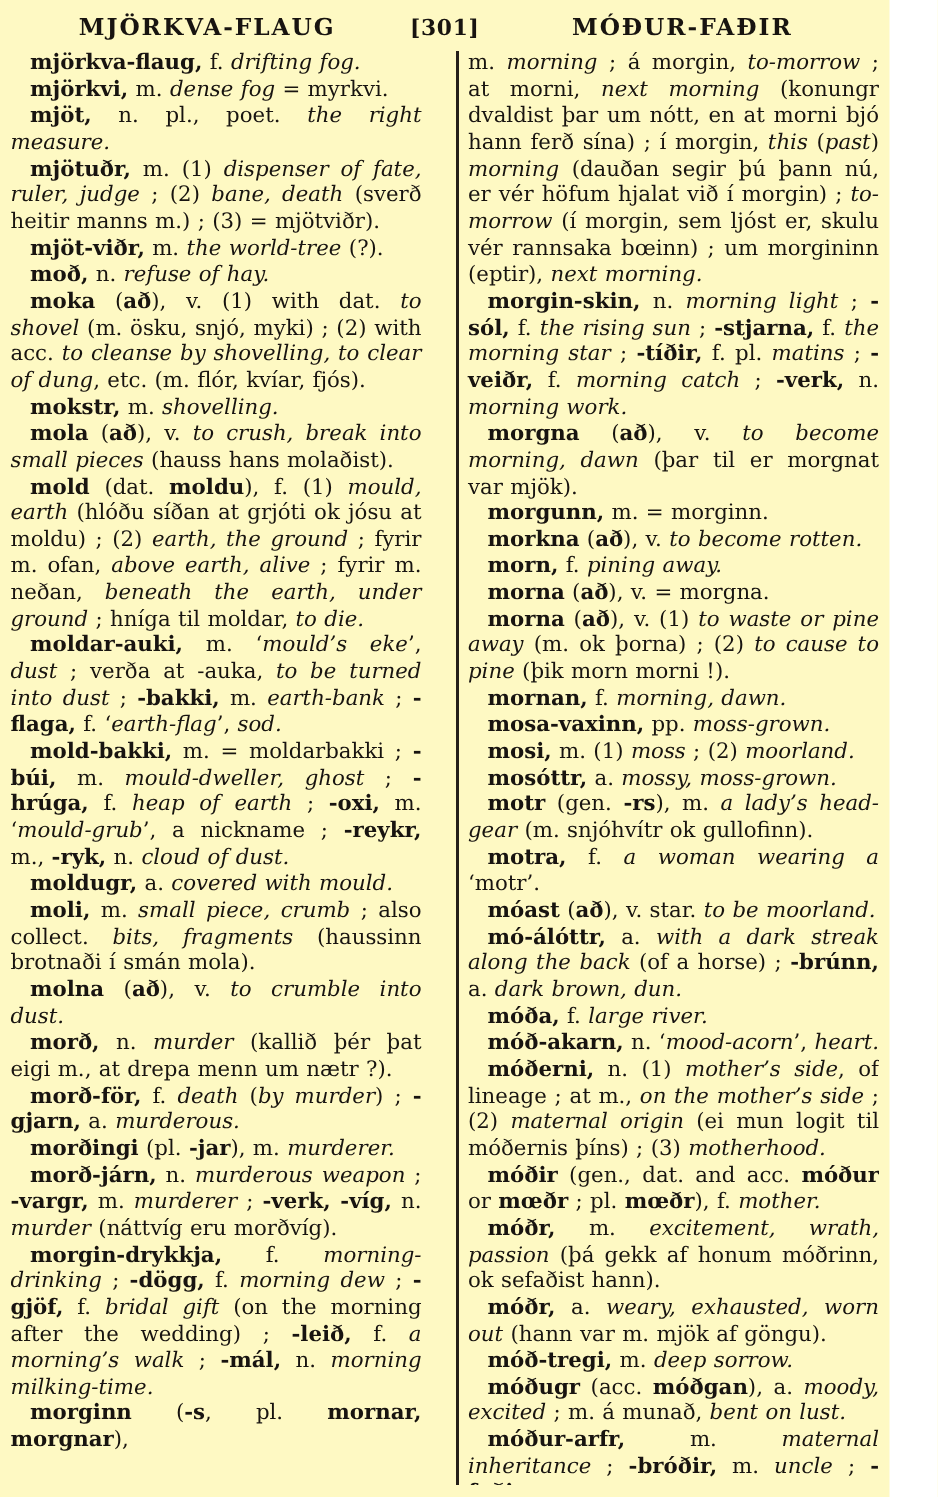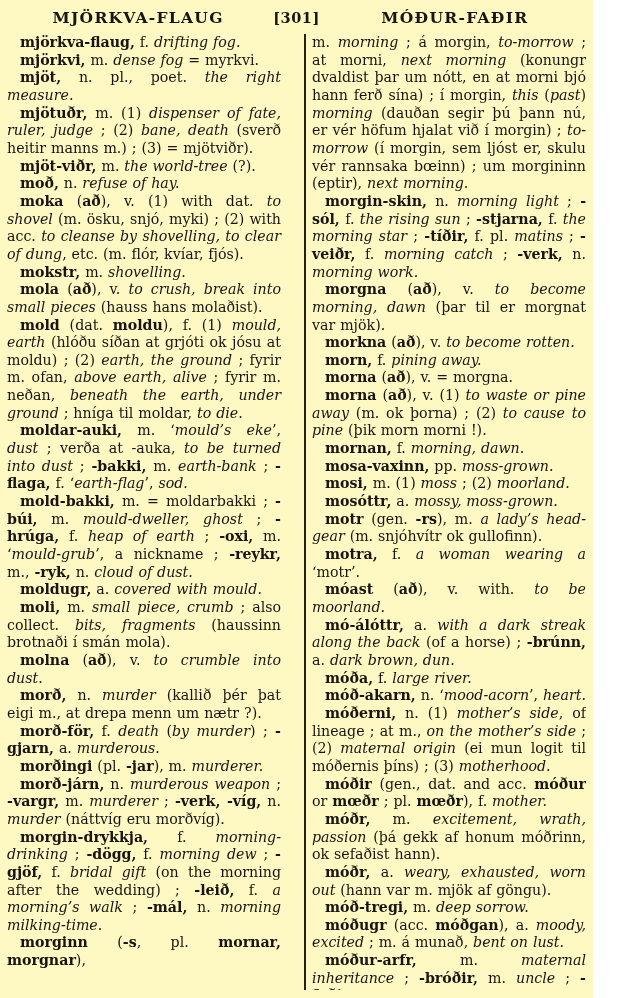--- a/index.html
+++ b/index.html
@@ -95,31 +95,32 @@
         <p class="entry"><span class="hw">morðingi</span><span class="rg"> (pl. </span><span class="hw">-jar</span><span class="rg">), m. </span><span class="it">murderer.</span></p>
         <p class="entry"><span class="hw">morð-járn,</span><span class="rg"> n. </span><span class="it">murderous weapon</span><span class="rg"> ; </span><span class="hw">-vargr,</span><span class="rg"> m. </span><span class="it">murderer</span><span class="rg"> ; </span><span class="hw">-verk, -víg,</span><span class="rg"> n. </span><span class="it">murder</span><span class="rg"> (náttvíg eru morðvíg).</span></p>
         <p class="entry"><span class="hw">morgin-drykkja,</span><span class="rg"> f. </span><span class="it">morning-drinking</span><span class="rg"> ; </span><span class="hw">-dögg,</span><span class="rg"> f. </span><span class="it">morning dew</span><span class="rg"> ; </span><span class="hw">-gjöf,</span><span class="rg"> f. </span><span class="it">bridal gift</span><span class="rg"> (on the morning after the wedding) ; </span><span class="hw">-leið,</span><span class="rg"> f. </span><span class="it">a morning’s walk</span><span class="rg"> ; </span><span class="hw">-mál,</span><span class="rg"> n. </span><span class="it">morning milking-time.</span></p>
         <p class="entry"><span class="hw">morginn</span><span class="rg"> (</span><span class="hw">-s</span><span class="rg">, pl. </span><span class="hw">mornar, morgnar</span><span class="rg">),</span></p>
       </div>
     <div class="divider"></div>
     <div class="col right">
         <p class="entry noindent"><span class="rg">m. </span><span class="it">morning</span><span class="rg"> ; á morgin, </span><span class="it">to-morrow</span><span class="rg"> ; at morni, </span><span class="it">next morning</span><span class="rg"> (konungr dvaldist þar um nótt, en at morni bjó hann ferð sína) ; í morgin, </span><span class="it">this</span><span class="rg"> (</span><span class="it">past</span><span class="rg">) </span><span class="it">morning</span><span class="rg"> (dauðan segir þú þann nú, er vér höfum hjalat við í morgin) ; </span><span class="it">to-morrow</span><span class="rg"> (í morgin, sem ljóst er, skulu vér rannsaka bœinn) ; um morgininn (eptir), </span><span class="it">next morning.</span></p>
         <p class="entry"><span class="hw">morgin-skin,</span><span class="rg"> n. </span><span class="it">morning light</span><span class="rg"> ; </span><span class="hw">-sól,</span><span class="rg"> f. </span><span class="it">the rising sun</span><span class="rg"> ; </span><span class="hw">-stjarna,</span><span class="rg"> f. </span><span class="it">the morning star</span><span class="rg"> ; </span><span class="hw">-tíðir,</span><span class="rg"> f. pl. </span><span class="it">matins</span><span class="rg"> ; </span><span class="hw">-veiðr,</span><span class="rg"> f. </span><span class="it">morning catch</span><span class="rg"> ; </span><span class="hw">-verk,</span><span class="rg"> n. </span><span class="it">morning work.</span></p>
         <p class="entry"><span class="hw">morgna</span><span class="rg"> (</span><span class="hw">að</span><span class="rg">), v. </span><span class="it">to become morning, dawn</span><span class="rg"> (þar til er morgnat var mjök).</span></p>
+        <p class="entry"><span class="hw">morgunn,</span><span class="rg"> m. = morginn.</span></p>
         <p class="entry"><span class="hw">morkna</span><span class="rg"> (</span><span class="hw">að</span><span class="rg">), v. </span><span class="it">to become rotten.</span></p>
         <p class="entry"><span class="hw">morn,</span><span class="rg"> f. </span><span class="it">pining away.</span></p>
         <p class="entry"><span class="hw">morna</span><span class="rg"> (</span><span class="hw">að</span><span class="rg">), v. = morgna.</span></p>
         <p class="entry"><span class="hw">morna</span><span class="rg"> (</span><span class="hw">að</span><span class="rg">), v. (1) </span><span class="it">to waste or pine away</span><span class="rg"> (m. ok þorna) ; (2) </span><span class="it">to cause to pine</span><span class="rg"> (þik morn morni !).</span></p>
         <p class="entry"><span class="hw">mornan,</span><span class="rg"> f. </span><span class="it">morning, dawn.</span></p>
         <p class="entry"><span class="hw">mosa-vaxinn,</span><span class="rg"> pp. </span><span class="it">moss-grown.</span></p>
         <p class="entry"><span class="hw">mosi,</span><span class="rg"> m. (1) </span><span class="it">moss</span><span class="rg"> ; (2) </span><span class="it">moorland.</span></p>
         <p class="entry"><span class="hw">mosóttr,</span><span class="rg"> a. </span><span class="it">mossy, moss-grown.</span></p>
         <p class="entry"><span class="hw">motr</span><span class="rg"> (gen. </span><span class="hw">-rs</span><span class="rg">), m. </span><span class="it">a lady’s head-gear</span><span class="rg"> (m. snjóhvítr ok gullofinn).</span></p>
         <p class="entry"><span class="hw">motra,</span><span class="rg"> f. </span><span class="it">a woman wearing a</span><span class="rg"> ‘motr’.</span></p>
-        <p class="entry"><span class="hw">móast</span><span class="rg"> (</span><span class="hw">að</span><span class="rg">), v. with. </span><span class="it">to be moorland.</span></p>
+        <p class="entry"><span class="hw">móast</span><span class="rg"> (</span><span class="hw">að</span><span class="rg">), v. star. </span><span class="it">to be moorland.</span></p>
         <p class="entry"><span class="hw">mó-álóttr,</span><span class="rg"> a. </span><span class="it">with a dark streak along the back</span><span class="rg"> (of a horse) ; </span><span class="hw">-brúnn,</span><span class="rg"> a. </span><span class="it">dark brown, dun.</span></p>
         <p class="entry"><span class="hw">móða,</span><span class="rg"> f. </span><span class="it">large river.</span></p>
         <p class="entry"><span class="hw">móð-akarn,</span><span class="rg"> n. ‘</span><span class="it">mood-acorn</span><span class="rg">’, </span><span class="it">heart.</span></p>
         <p class="entry"><span class="hw">móðerni,</span><span class="rg"> n. (1) </span><span class="it">mother’s side</span><span class="rg">, of lineage ; at m., </span><span class="it">on the mother’s side</span><span class="rg"> ; (2) </span><span class="it">maternal origin</span><span class="rg"> (ei mun logit til móðernis þíns) ; (3) </span><span class="it">motherhood.</span></p>
         <p class="entry"><span class="hw">móðir</span><span class="rg"> (gen., dat. and acc. </span><span class="hw">móður</span><span class="rg"> or </span><span class="hw">mœðr</span><span class="rg"> ; pl. </span><span class="hw">mœðr</span><span class="rg">), f. </span><span class="it">mother.</span></p>
         <p class="entry"><span class="hw">móðr,</span><span class="rg"> m. </span><span class="it">excitement, wrath, passion</span><span class="rg"> (þá gekk af honum móðrinn, ok sefaðist hann).</span></p>
         <p class="entry"><span class="hw">móðr,</span><span class="rg"> a. </span><span class="it">weary, exhausted, worn out</span><span class="rg"> (hann var m. mjök af göngu).</span></p>
         <p class="entry"><span class="hw">móð-tregi,</span><span class="rg"> m. </span><span class="it">deep sorrow.</span></p>
         <p class="entry"><span class="hw">móðugr</span><span class="rg"> (acc. </span><span class="hw">móðgan</span><span class="rg">), a. </span><span class="it">moody, excited</span><span class="rg"> ; m. á munað, </span><span class="it">bent on lust.</span></p>
         <p class="entry"><span class="hw">móður-arfr,</span><span class="rg"> m. </span><span class="it">maternal inheritance</span><span class="rg"> ; </span><span class="hw">-bróðir,</span><span class="rg"> m. </span><span class="it">uncle</span><span class="rg"> ; </span><span class="hw">-faðir,</span><span class="rg"> m.</span></p>

